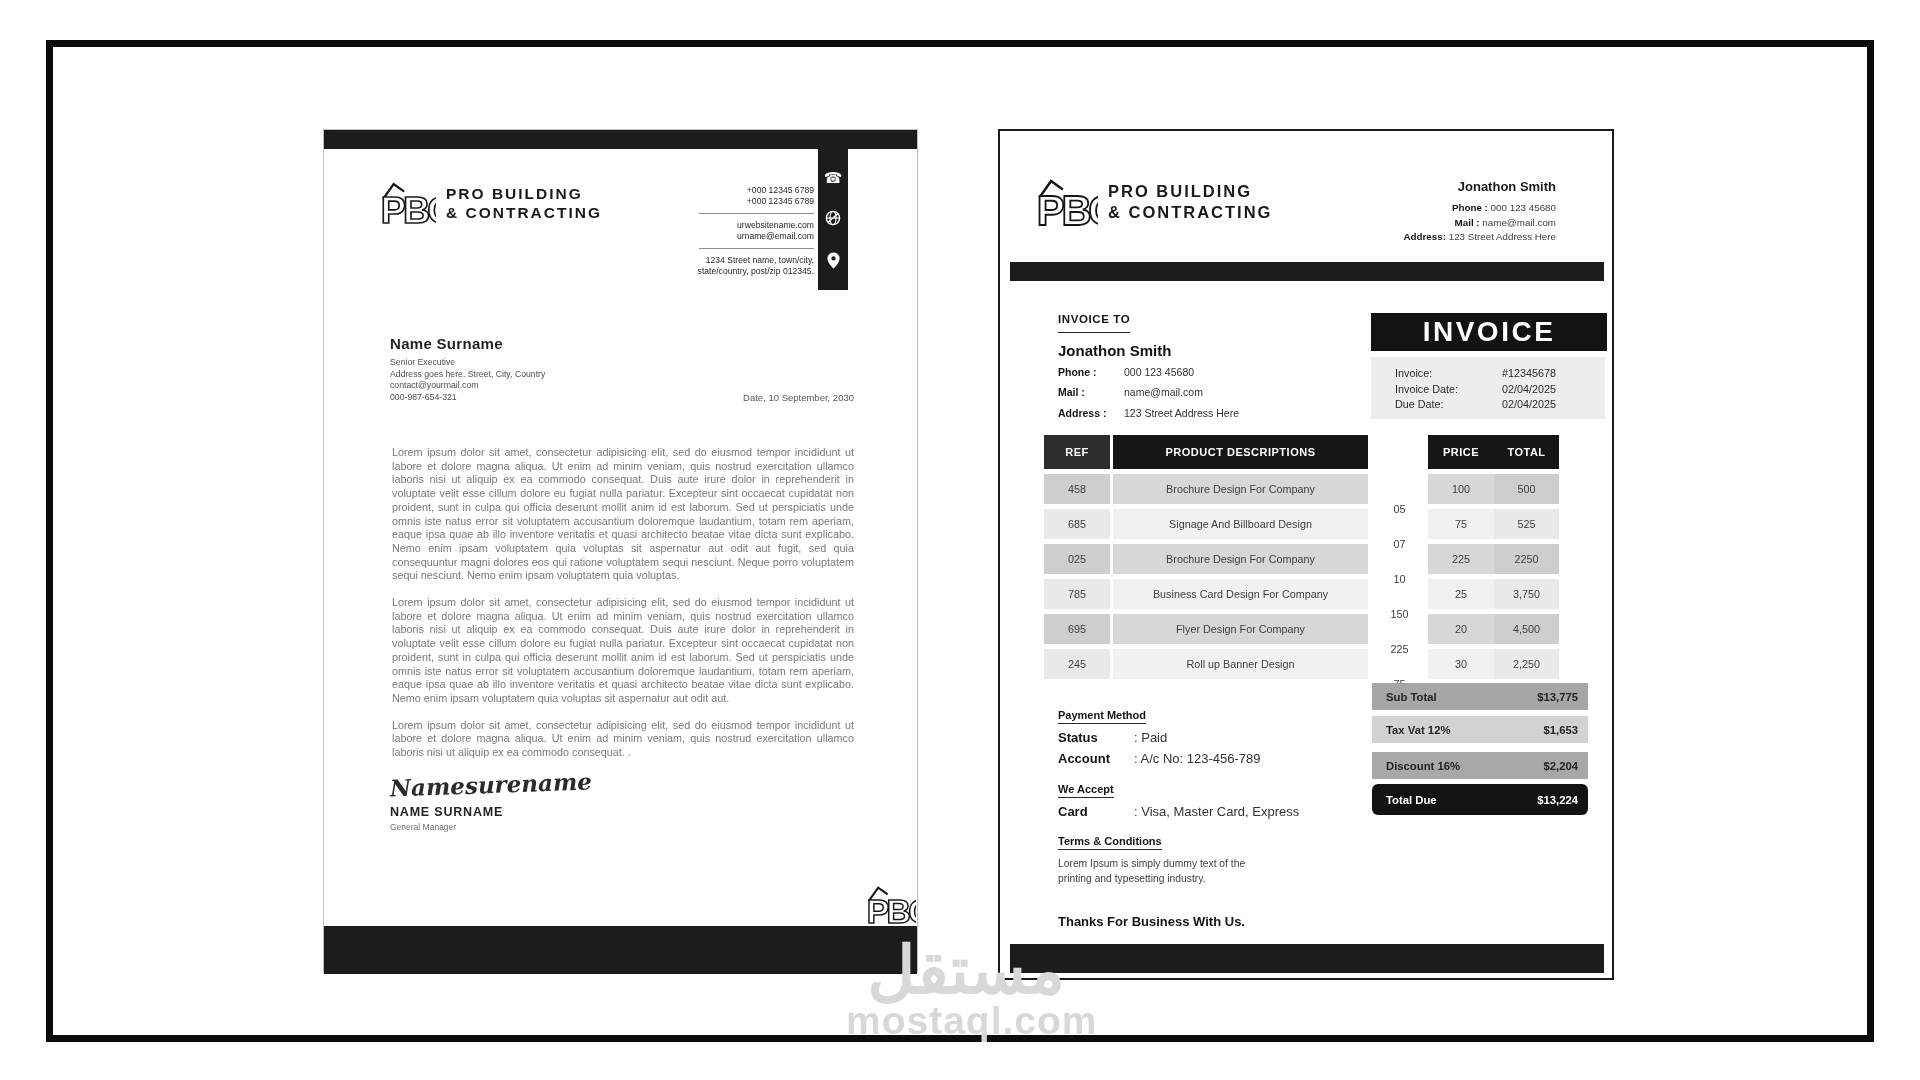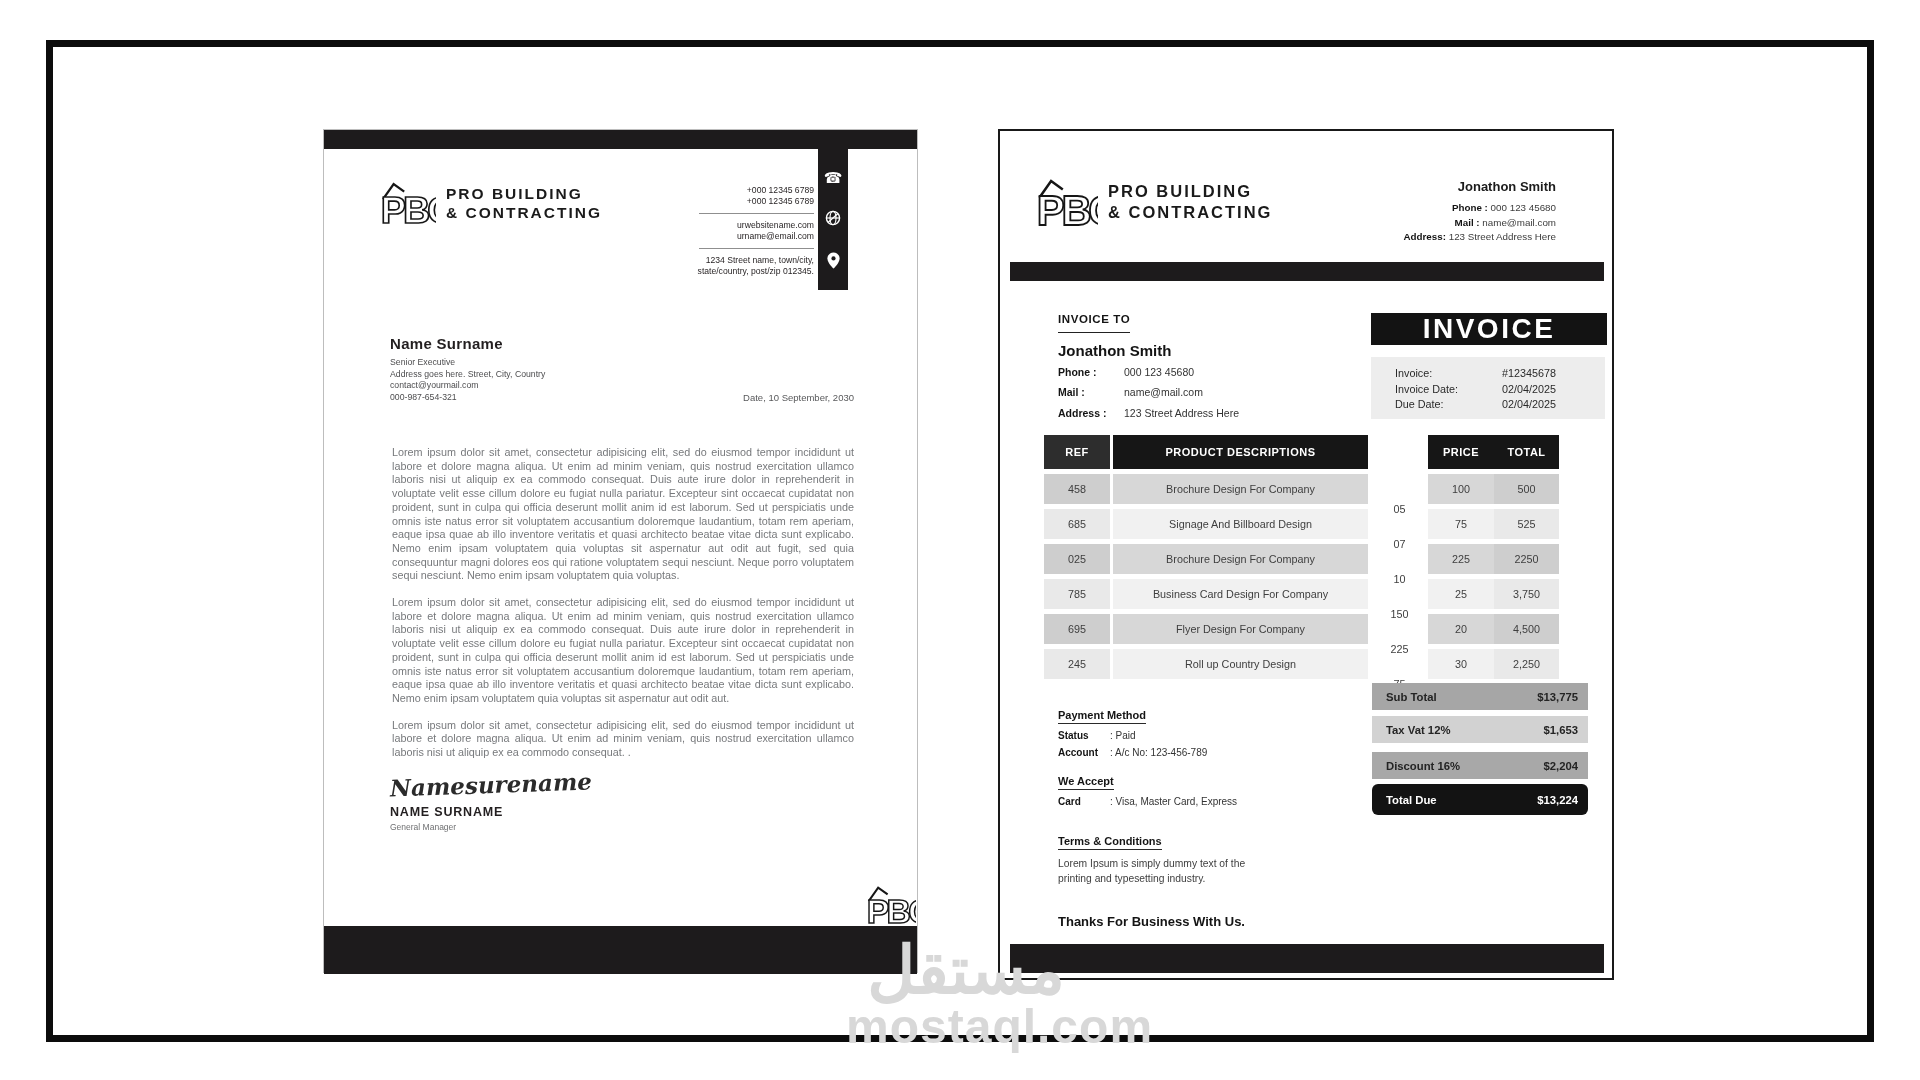--- a/index.html
+++ b/index.html
@@ -62,21 +62,21 @@
   .inv-sender .s-line { font-size:9.8px; line-height:14.5px; color:#3c3c3c; }
   .inv-sender .s-line b { color:#141414; }
 
   .inv-billto { position:absolute; left:58px; top:178px; }
   .bt-heading { display:inline-block; font-size:11.5px; font-weight:bold; letter-spacing:0.6px;
                 border-bottom:1.5px solid #222; padding-bottom:7px; color:#141414; }
   .bt-name { font-size:15px; font-weight:bold; margin-top:9px; color:#141414; }
   .bt-row { display:flex; margin-top:5.5px; font-size:10.5px; line-height:15px; color:#333; }
   .bt-row .lbl { font-weight:bold; width:66px; color:#141414; }
 
-  .inv-titlebox { position:absolute; left:371px; top:182px; width:236px; height:32px; background:#131313;
+  .inv-titlebox { position:absolute; left:371px; top:182px; width:236px; height:38px; background:#131313;
                   display:flex; align-items:center; justify-content:center; }
   .inv-titlebox span { color:#ffffff; font-weight:bold; font-size:28px; letter-spacing:2.5px; }
 
   .inv-meta { position:absolute; left:371px; top:226px; width:234px; height:62px; background:#ededed;
               padding:9px 49px 0 24px; }
   .meta-row { display:flex; justify-content:space-between; font-size:10.8px; line-height:15.5px; color:#2a2a2a; }
 
   .inv-table { position:absolute; left:44px; top:304px; width:459px; }
   .t-row { display:flex; }
   .t-cell { flex:none; display:flex; align-items:center; justify-content:center; }
@@ -98,34 +98,34 @@
   .tot-row { display:flex; align-items:center; justify-content:space-between;
              height:27px; padding:0 10px 0 14px; font-size:11.3px; font-weight:bold; color:#242424; }
   .tot-sub  { background:#a6a6a6; }
   .tot-tax  { background:#d2d2d2; margin-top:6px; }
   .tot-disc { background:#a8a8a8; margin-top:9px; }
   .tot-due  { background:#131313; margin-top:5px; height:31px; color:#ffffff;border-radius:6px; }
 
   .inv-payment { position:absolute; left:58px; top:574px; }
   .pm-heading { display:inline-block; font-size:11px; font-weight:bold; color:#141414;
                 border-bottom:1.5px solid #2a2a2a; padding-bottom:2px; }
-  .pm-row { display:flex; margin-top:6px; font-size:10px; color:#333; }
+  .pm-row { display:flex; margin-top:6px; font-size:13px; color:#333;gap:24px; }
   .pm-row .lbl { font-weight:bold; width:52px; color:#141414; }
   .pm-accept { margin-top:13px; }
 
   .inv-terms { position:absolute; left:58px; top:700px; }
   .terms-body { width:192px; margin-top:7px; font-size:10.3px; line-height:14.5px; color:#3e3e3e; }
 
   .inv-thanks { position:absolute; left:58px; top:783px; font-size:13px; font-weight:bold; color:#141414; }
 
   
   .watermark { position:absolute; left:846px; top:936px; width:240px; text-align:center;
                z-index:30; color:#d8d8d8; }
   .wm-ar { font-size:66px; font-weight:bold; line-height:1.05; }
-  .wm-en { font-size:48px; font-weight:bold; letter-spacing:1px; margin-top:-6px; }
+  .wm-en { font-size:39px; font-weight:bold; letter-spacing:1px; margin-top:-6px; }
 </style>
 </head>
 <body>
 
 <div class="frame"></div>
 
 <div id="letterhead" class="doc">
   <div class="lh-topbar"></div>
 
   <div class="logo lh-logo">
@@ -301,21 +301,21 @@
     </div>
     <div class="t-row t-body-row row-odd">
       <div class="t-cell c0">695</div>
       <div class="t-cell c1">Flyer Design For Company</div>
       <div class="t-cell c2">225</div>
       <div class="t-cell c3">20</div>
       <div class="t-cell c4">4,500</div>
     </div>
     <div class="t-row t-body-row row-even">
       <div class="t-cell c0">245</div>
-      <div class="t-cell c1">Roll up Country Design</div>
+      <div class="t-cell c1">Roll up Banner Design</div>
       <div class="t-cell c2">75</div>
       <div class="t-cell c3">30</div>
       <div class="t-cell c4">2,250</div>
     </div>
   </div>
 
   <div class="inv-totals">
     <div class="tot-row tot-sub">
       <span>Sub Total</span>
       <span>$13,775</span>

